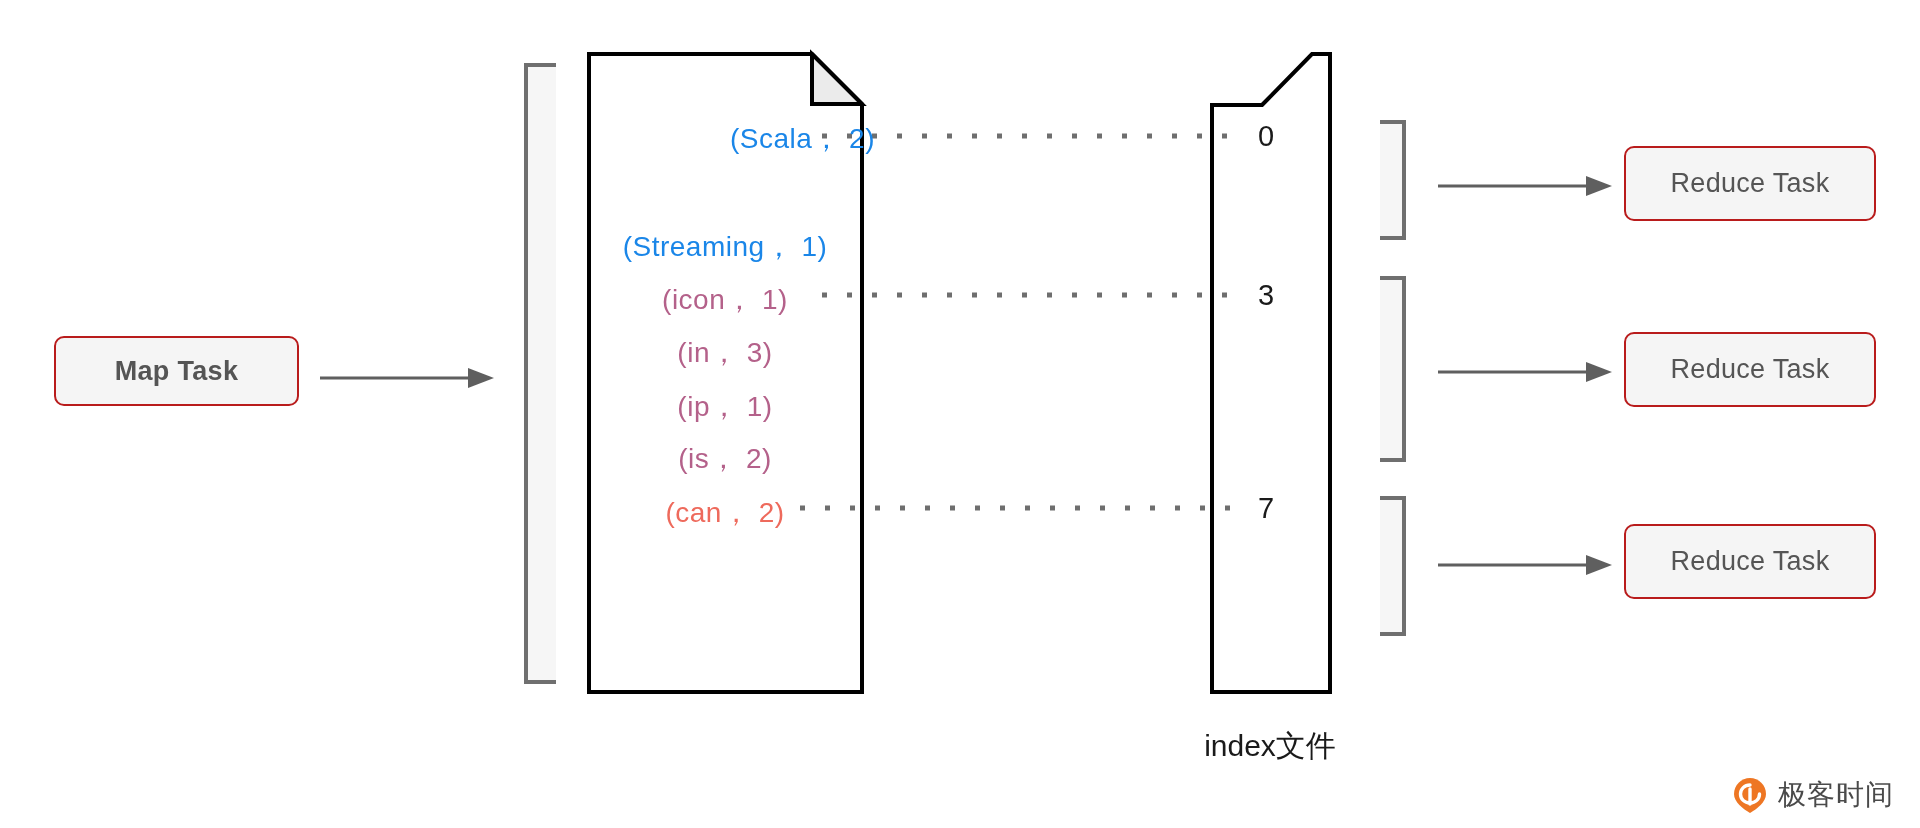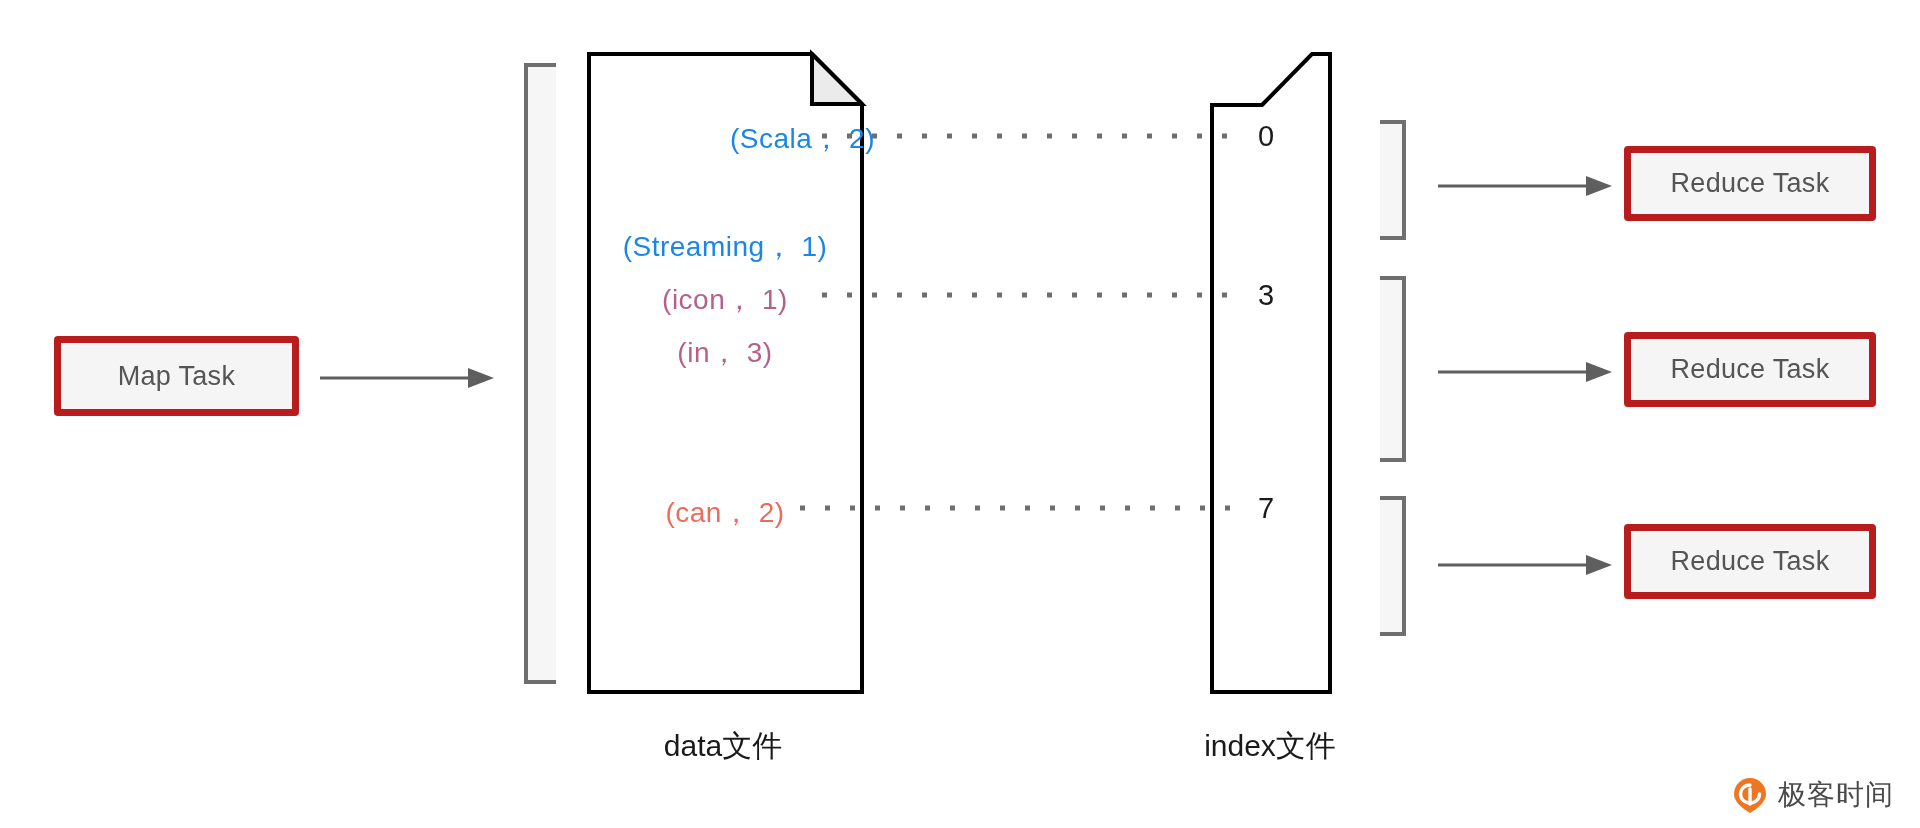--- a/index.html
+++ b/index.html
@@ -19,22 +19,22 @@
     width: 1920px;
     height: 828px;
     background: #ffffff;
   }
 
   
   .task-box {
     position: absolute;
     box-sizing: border-box;
     background: #f5f5f5;
-    border: 7px solid #b91c1c;
-    border-radius: 4px;
+    border: 2px solid #b91c1c;
+    border-radius: 10px;
     display: flex;
     align-items: center;
     justify-content: center;
     color: #555555;
     font-size: 27px;
     letter-spacing: .3px;
     white-space: nowrap;
   }
 
   
@@ -141,47 +141,48 @@
     <g>
       <line x1="1438" y1="372" x2="1586" y2="372" stroke="#5f5f5f" stroke-width="3"></line>
       <polygon points="1586,362 1612,372 1586,382" fill="#5f5f5f"></polygon>
     </g>
     <g>
       <line x1="1438" y1="565" x2="1586" y2="565" stroke="#5f5f5f" stroke-width="3"></line>
       <polygon points="1586,555 1612,565 1586,575" fill="#5f5f5f"></polygon>
     </g>
   </svg>
 
-  <div class="task-box" style="left:54px; top:336px; width:245px; height:80px;">
+  <div class="task-box" style="left:54px; top:336px; width:245px; height:70px;font-weight:bold;">
     <span>Map Task</span>
   </div>
 
   <div class="task-box" style="left:1624px; top:146px; width:252px; height:75px;">
     <span>Reduce Task</span>
   </div>
   <div class="task-box" style="left:1624px; top:332px; width:252px; height:75px;">
     <span>Reduce Task</span>
   </div>
   <div class="task-box" style="left:1624px; top:524px; width:252px; height:75px;">
     <span>Reduce Task</span>
   </div>
 
   <div class="pair-row" style="left:575px; top:120px; color:#1a86e8;text-align:right;">(Scala， 2)</div>
   <div class="pair-row" style="left:575px; top:228px; color:#1a86e8;">(Streaming， 1)</div>
 
   <div class="pair-row" style="left:575px; top:281px; color:#b4618a;">(icon， 1)</div>
   <div class="pair-row" style="left:575px; top:334px; color:#b4618a;">(in， 3)</div>
+  <div class="pair-row" style="left:575px; top:388px; color:#b4618a;">(ip， 1)</div>
+  <div class="pair-row" style="left:575px; top:440px; color:#b4618a;">(is， 2)</div>
 
   <div class="pair-row" style="left:575px; top:494px; color:#ee6a5c;">(can， 2)</div>
 
   <div class="idx-num" style="left:1258px; top:120px;">0</div>
   <div class="idx-num" style="left:1258px; top:279px;">3</div>
   <div class="idx-num" style="left:1258px; top:492px;">7</div>
 
-  <div class="caption" style="left:513px; top:726px;">data文件</div>
   <div class="caption" style="left:1060px; top:726px;">index文件</div>
 
   <div id="watermark">
     <svg width="38" height="38" viewBox="0 0 38 38">
       <path d="M19 2 C10.2 2 3 9.2 3 18 C3 26 12 33 19 37 C26 33 35 26 35 18 C35 9.2 27.8 2 19 2 Z" fill="#ee7623"></path>
       <path d="M19 9 C13.5 9 9.5 13 9.5 18 C9.5 23 13.5 27 19 27 C24.5 27 28.5 23 28.5 18" fill="none" stroke="#ffffff" stroke-width="3.4" stroke-linecap="round"></path>
       <line x1="19" y1="13" x2="19" y2="28" stroke="#ffffff" stroke-width="3.4" stroke-linecap="round"></line>
     </svg>
     <span class="wm-text">极客时间</span>
   </div>

